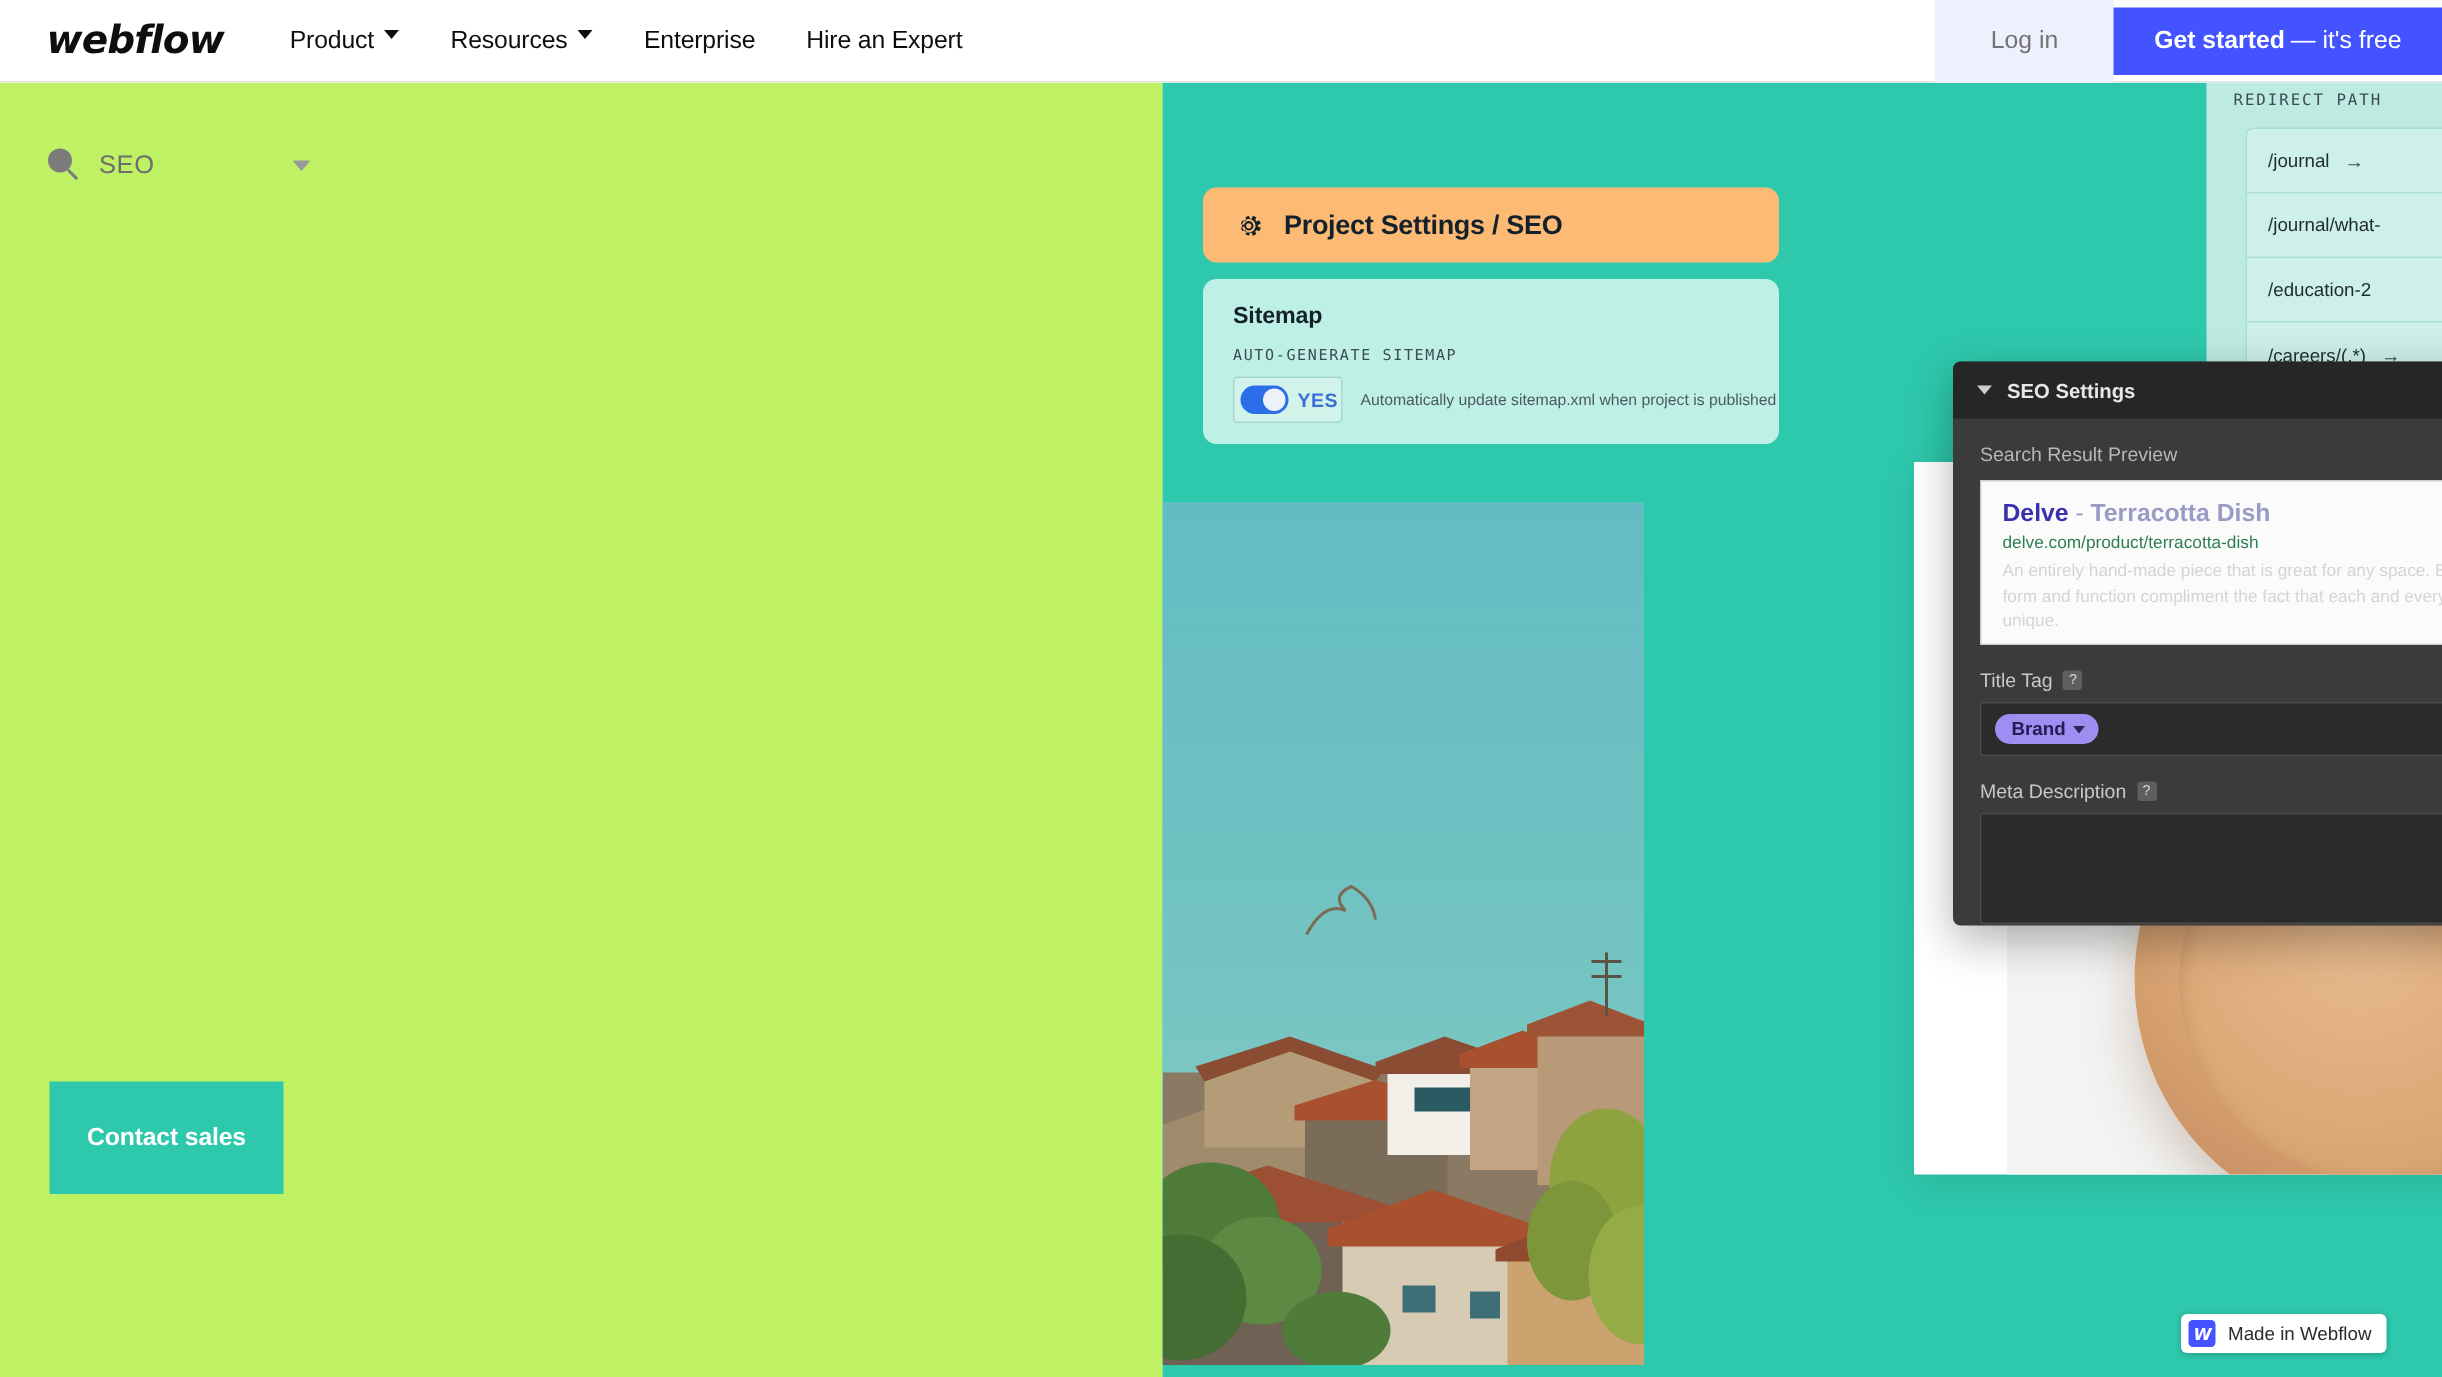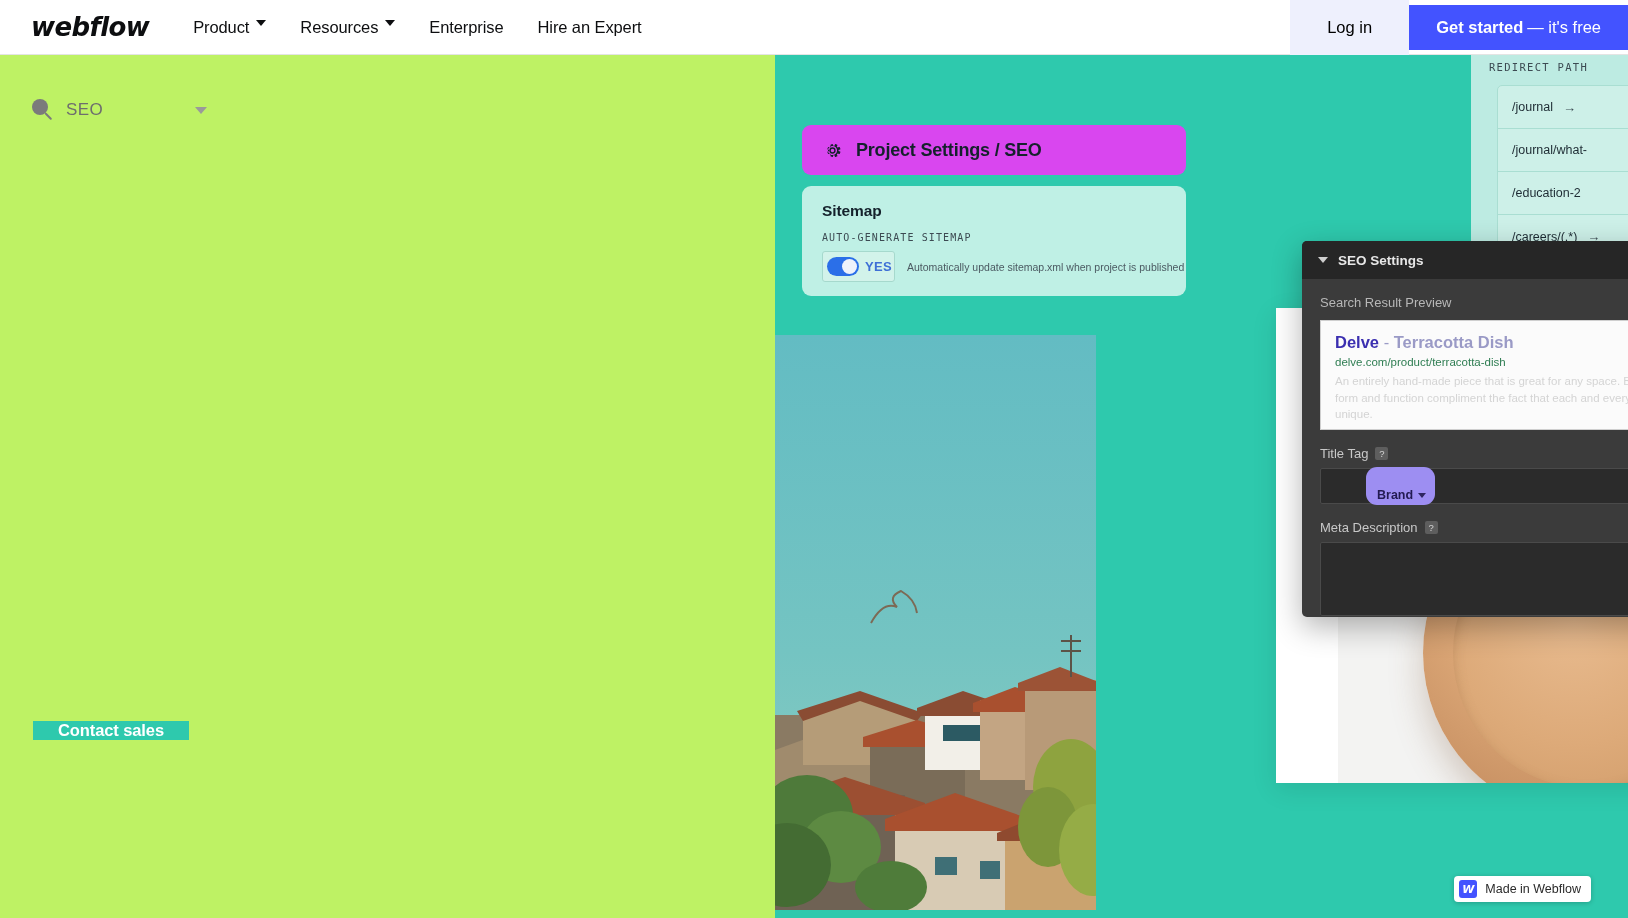--- a/index.html
+++ b/index.html
@@ -31,21 +31,21 @@
     cursor: pointer; letter-spacing: -0.1px;
   }
   .caret-down {
     width: 0; height: 0; border-left: 5px solid transparent;
     border-right: 5px solid transparent; border-top: 6px solid #0d0e10;
     margin-top: 2px;
   }
   .nav-right { margin-left: auto; display: flex; align-items: center; height: 55px; }
   .btn-login {
     height: 55px; display: flex; align-items: center; justify-content: center;
-    padding: 0 37px; background: #eef0fd; color: #000000;
+    padding: 0 37px; background: #eef0fd; color: #737373;
     font-size: 16.5px; font-weight: 500; cursor: pointer;
   }
   .btn-getstarted {
     height: 45px; display: flex; align-items: center; justify-content: center;
     padding: 12px 27px; background: #4353ff; color: #fff;
     font-size: 16.5px; cursor: pointer; white-space: nowrap;
   }
   .btn-getstarted b { font-weight: 700; margin-right: 4px; }
 
   
@@ -80,33 +80,33 @@
     font-weight: 400; color: #0d0e10; font-family: "Liberation Sans", sans-serif;
   }
   .hero-p {
     position: absolute; left: 32px; top: 578px; width: 540px;
     font-size: 16.5px; line-height: 1.62; color: #65676b;
   }
   .btn-contact {
     position: absolute; left: 33px; top: 666px;
     background: #2ec9ad; color: #fff;
     font-size: 16.5px; font-weight: 700;
-    padding: 0 25px; cursor: pointer; letter-spacing: -0.1px;
+    padding: 28px 25px; cursor: pointer; letter-spacing: -0.1px;
   }
 
   
   .right-pane {
     position: absolute; top: 55px; left: 775px; width: 853px; height: 863px;
     background: #2ec9ad; overflow: hidden;
   }
 
   
   .card-settings {
     position: absolute; left: 27px; top: 70px; width: 384px; height: 50px;
-    background: #d946ef; border-radius: 9px;
+    background: #fdba74; border-radius: 9px;
     display: flex; align-items: center; padding-left: 20px; gap: 13px;
   }
   .gear-icon { width: 21px; height: 21px; flex: 0 0 auto; }
   .card-settings-title { font-size: 18px; font-weight: 700; color: #14212b; letter-spacing: -0.2px; }
 
   
   .card-sitemap {
     position: absolute; left: 27px; top: 131px; width: 384px; height: 110px;
     background: #bff0e5; border-radius: 9px; padding: 16px 0 0 20px; overflow: hidden;
   }
@@ -225,22 +225,22 @@
     width: 13px; height: 13px; background: #5e5e5e; color: #d6d6d6;
     font-size: 9.5px; line-height: 13px; text-align: center; border-radius: 2px;
   }
   .field-box {
     margin-top: 7px; width: 412px; height: 36px; background: #2b2b2b;
     border: 1px solid #4a4a4a; border-radius: 2px;
     display: flex; align-items: center; padding-left: 9px;
   }
   .chip-brand {
     background: #9d8ef2; color: #231b52; border-radius: 11px;
-    font-size: 12.5px; font-weight: 700; padding: 21px 9px 3px 11px;
-    display: flex; align-items: center; gap: 5px; margin-left: 36px;
+    font-size: 12.5px; font-weight: 700; padding: 3px 9px 3px 11px;
+    display: flex; align-items: center; gap: 5px;
   }
   .chip-caret {
     width: 0; height: 0; border-left: 4px solid transparent;
     border-right: 4px solid transparent; border-top: 5px solid #2e2560;
   }
   .field-box.tall { height: 74px; align-items: flex-start; }
 
   
   .wf-badge {
     position: absolute; right: 37px; bottom: 16px; height: 26px;

